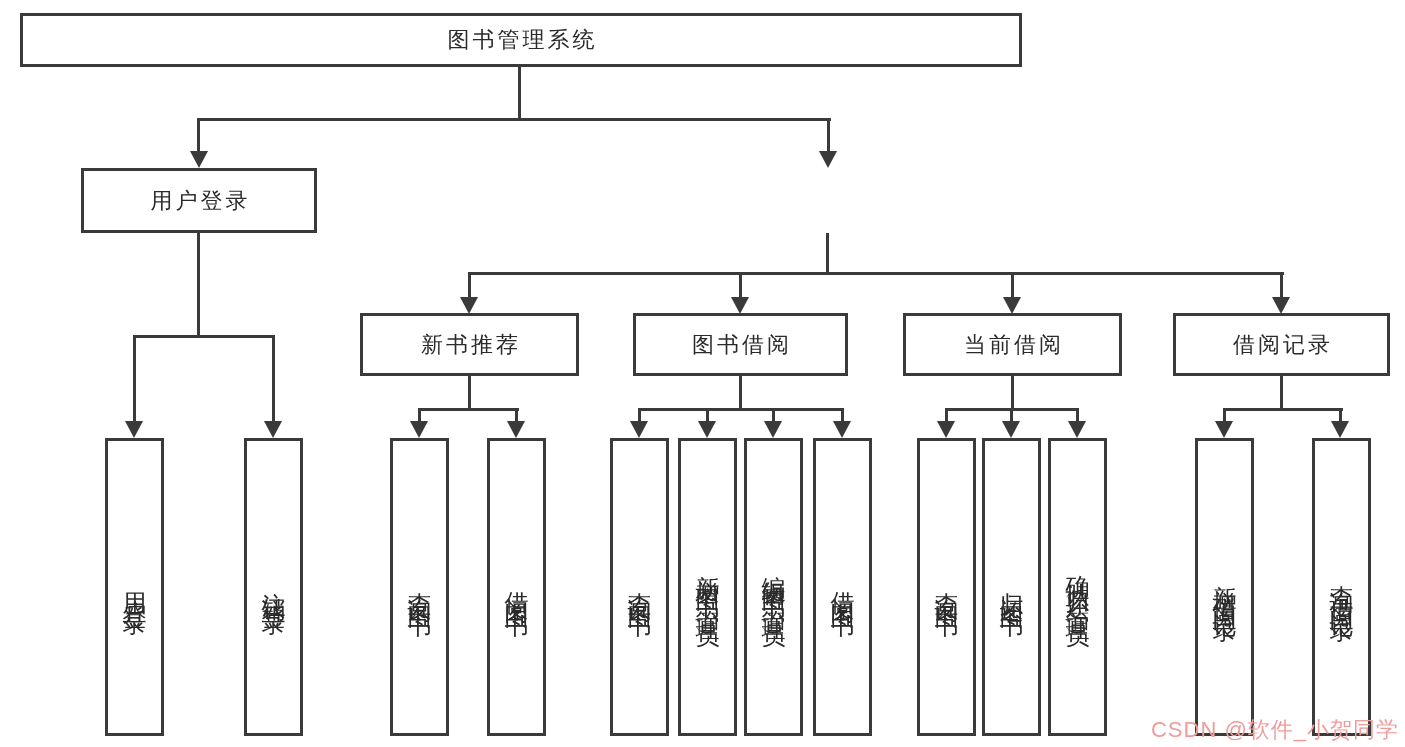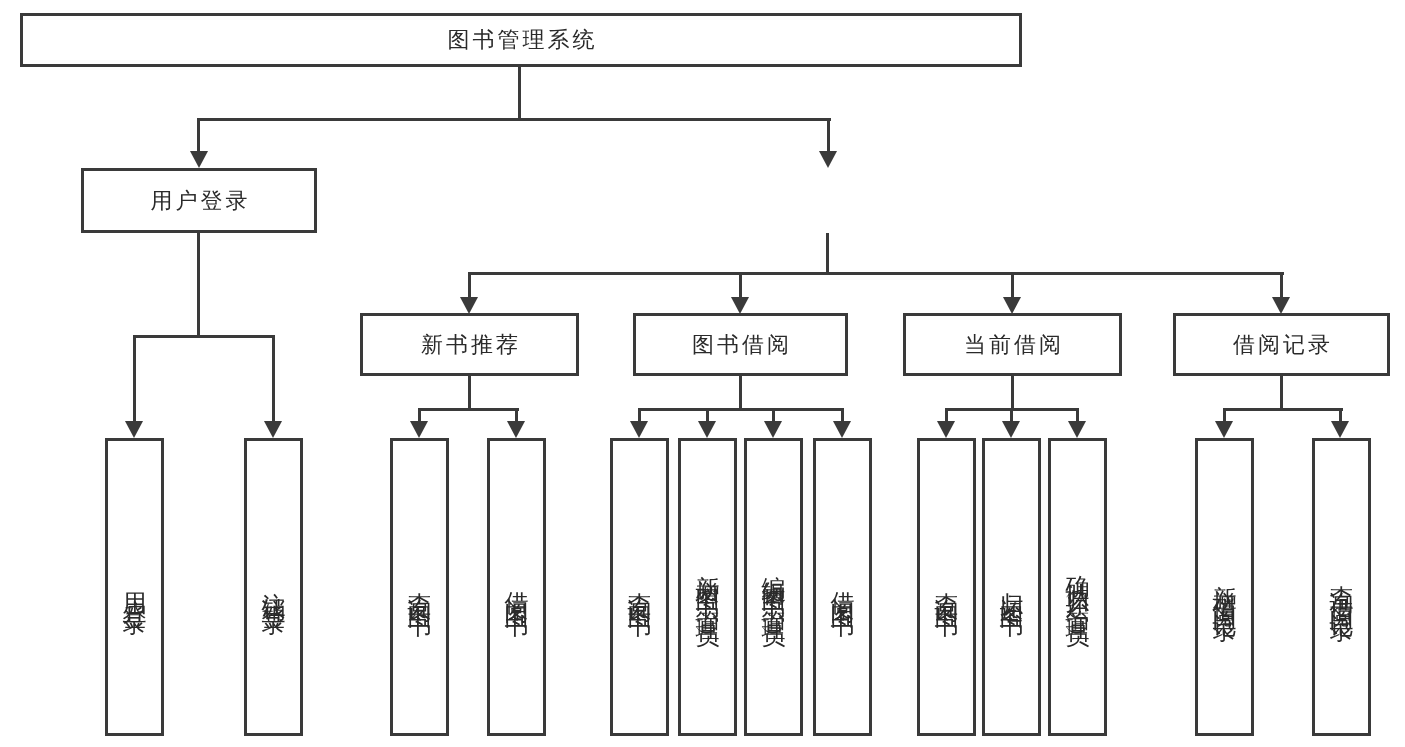--- a/index.html
+++ b/index.html
@@ -174,14 +174,15 @@
     <span class="vtext">确认归还（管理员）</span>
   </div>
 
   <div class="box vbox" style="left:1195px">
     <span class="vtext">新增借阅记录</span>
   </div>
   <div class="box vbox" style="left:1312px">
     <span class="vtext">查询借阅记录</span>
   </div>
 
+  <div class="watermark">CSDN @软件_小贺同学</div>
 
 </div>
 
 </body></html>

